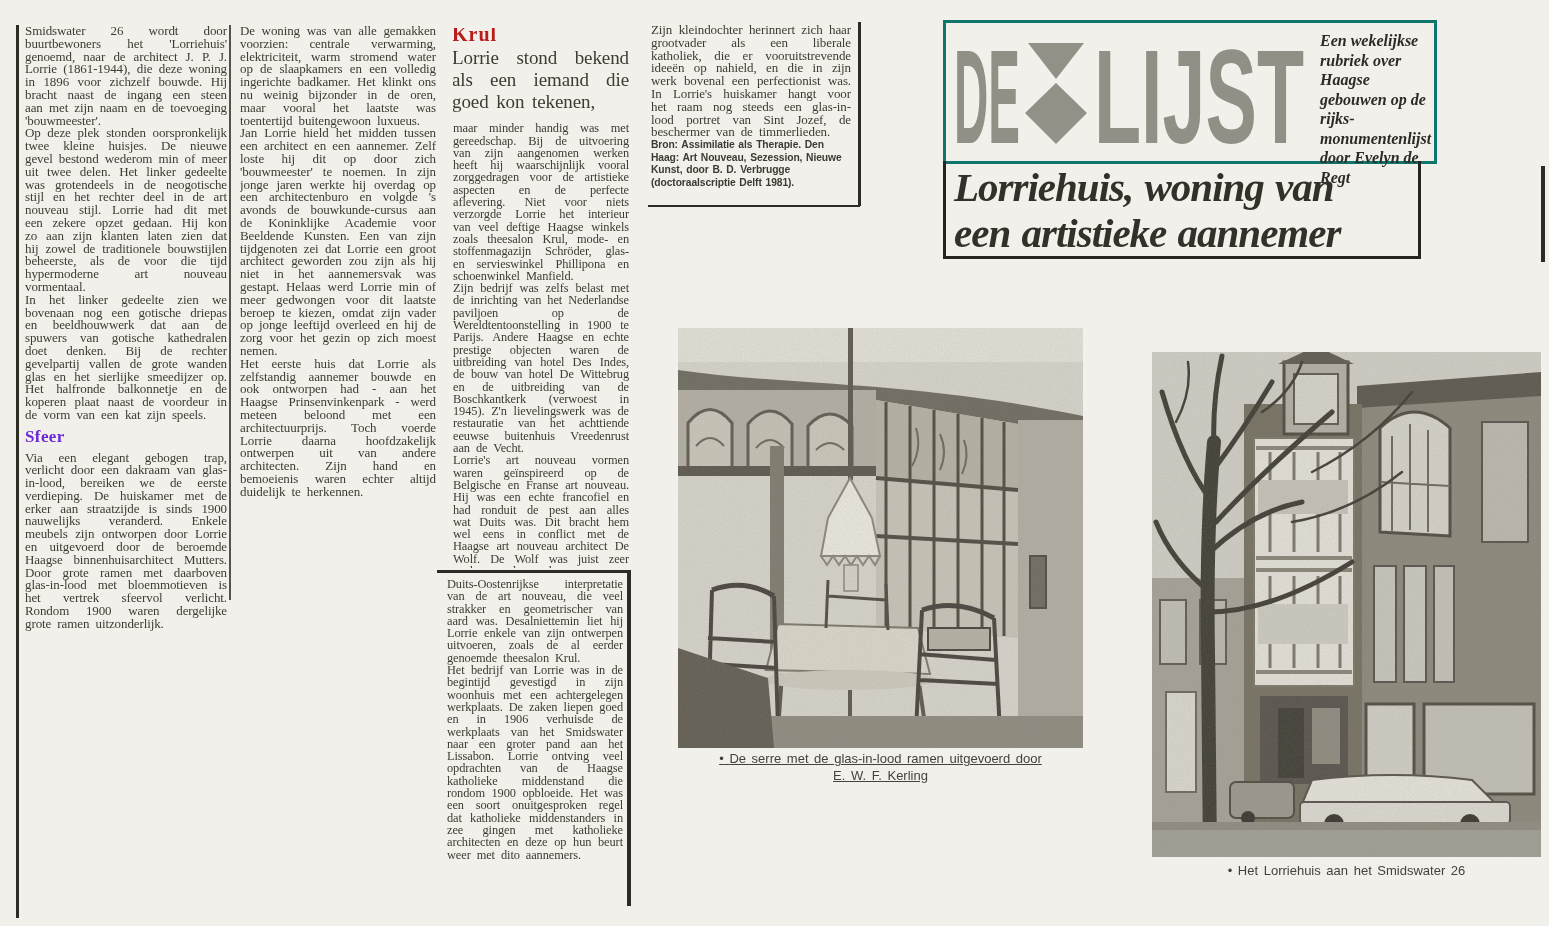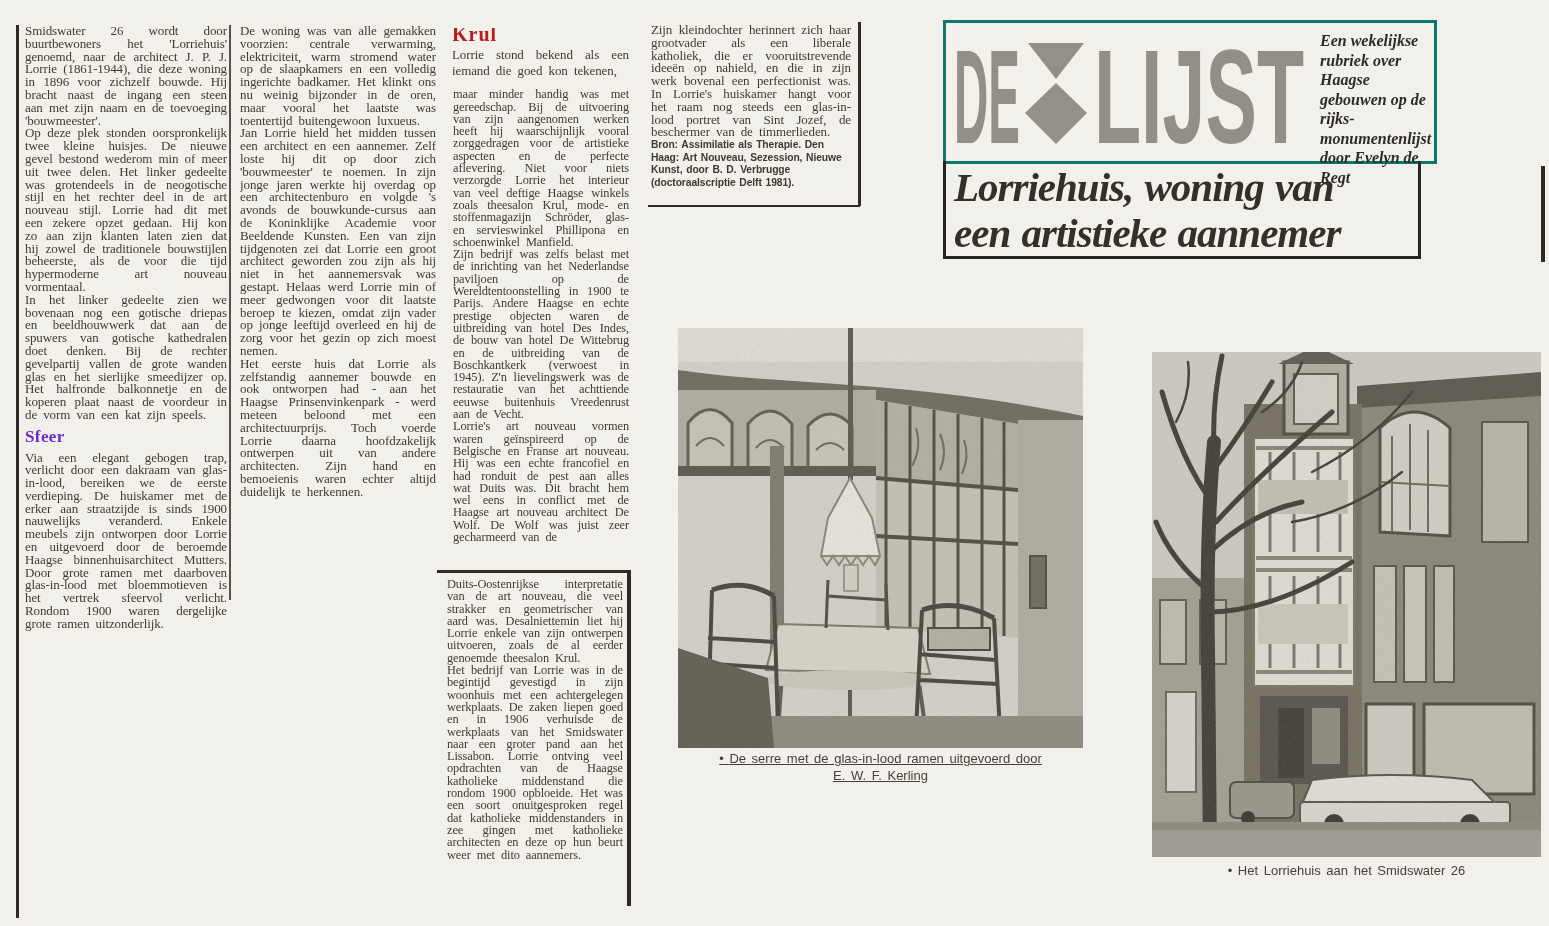--- a/index.html
+++ b/index.html
@@ -12,21 +12,21 @@
   
   .col{
     position:absolute;text-align:justify;
     font-size:13px;line-height:12.8px;word-spacing:3px;letter-spacing:-0.1px;
     color:#3e3b31;overflow:hidden;hyphens:auto;
   }
   .col p{margin:0;}
   h2.sfeer{font-size:17px;font-weight:bold;margin:9px 0 8px 0;letter-spacing:.4px;color:#6d28d9;}
   .krul-box{border-left:3.5px solid #45423a;padding-left:10px;margin-left:-14px;margin-bottom:9px;}
   .krul-box h2{font-size:20px;font-weight:bold;margin:0 0 7px 0;letter-spacing:1px;color:#b91c1c;}
-  .krul-intro{font-size:13px;line-height:16px;font-family:Liberation Serif, serif;}
+  .krul-intro{font-size:19px;line-height:22px;font-family:Liberation Serif, serif;}
   .col3{font-size:12.4px;line-height:12.3px;}
   
   .rule{position:absolute;background:#2e2b25;}
   
   .masthead{
     position:absolute;left:943px;top:20px;width:488px;height:138px;
     border:3px solid #0f766e;background:transparent;
   }
   .logo-svg{position:absolute;left:8px;top:16px;width:362px;height:112px;}
   .logo-svg text{

